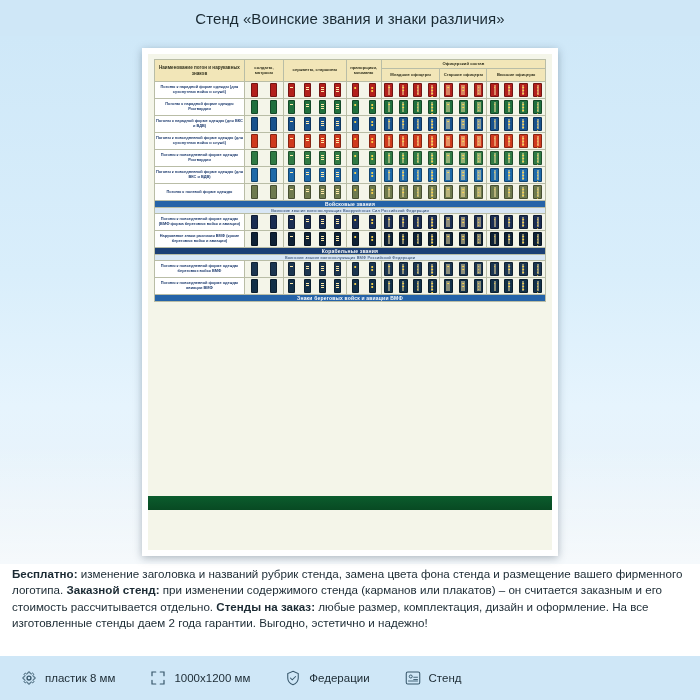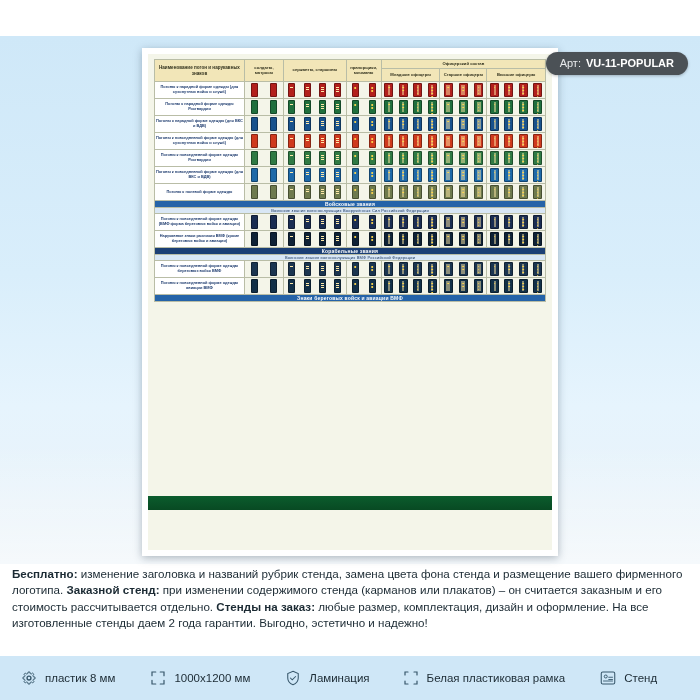--- a/index.html
+++ b/index.html
@@ -142,27 +142,26 @@
   .f2 { margin-left: 34px; }
   .f3 { margin-left: 34px; }
   .f4 { margin-left: 32px; }
   .f5 { margin-left: 34px; }
 </style>
 </head>
 <body>
 
 <div class="page">
 
+  <div class="header">
+    <div class="header-title">Стенд «Воинские звания и знаки различия»</div>
+  </div>
 
   <div class="hero"></div>
 
-  <div class="art-badge">
-    <span class="art-label">Арт:</span>
-    <span class="art-value">VU-11-POPULAR</span>
-  </div>
 
   <div class="poster">
     <div class="poster-inner">
       <div class="poster-body">
         <table class="ranks">
           <colgroup>
             <col style="width:23%">
               <col style="width:10%">
               <col style="width:16%">
               <col style="width:9%">
@@ -1488,29 +1487,21 @@
           <path d="M4 9V4h5M20 9V4h-5M4 15v5h5M20 15v5h-5"></path>
         </g>
       </svg>
       <span>1000х1200 мм</span>
     </div>
     <div class="fitem f3">
       <svg class="ficon" viewBox="0 0 24 24">
         <path d="M12 3l7 3v6c0 4.2-3 7.5-7 9-4-1.5-7-4.8-7-9V6l7-3z" fill="none" stroke="#37576b" stroke-width="1.4"></path>
         <path d="M8.5 12l2.5 2.5 4.5-4.5" fill="none" stroke="#37576b" stroke-width="1.4" stroke-linecap="round"></path>
       </svg>
-      <span>Ламинация</span>
-    </div>
-    <div class="fitem f4">
-      <svg class="ficon" viewBox="0 0 24 24">
-        <g fill="none" stroke="#37576b" stroke-width="1.6" stroke-linecap="round">
-          <path d="M4 8V4h4M20 8V4h-4M4 16v4h4M20 16v4h-4"></path>
-        </g>
-      </svg>
-      <span>Белая пластиковая рамка</span>
+      <span>Федерации</span>
     </div>
     <div class="fitem f5">
       <svg class="ficon" viewBox="0 0 24 24">
         <rect x="3" y="4" width="18" height="16" rx="2" fill="none" stroke="#37576b" stroke-width="1.4"></rect>
         <circle cx="9" cy="10" r="2" fill="none" stroke="#37576b" stroke-width="1.3"></circle>
         <path d="M13 14h5M13 11h5M6 16h12" stroke="#37576b" stroke-width="1.2" stroke-linecap="round"></path>
       </svg>
       <span>Стенд</span>
     </div>
   </div>

